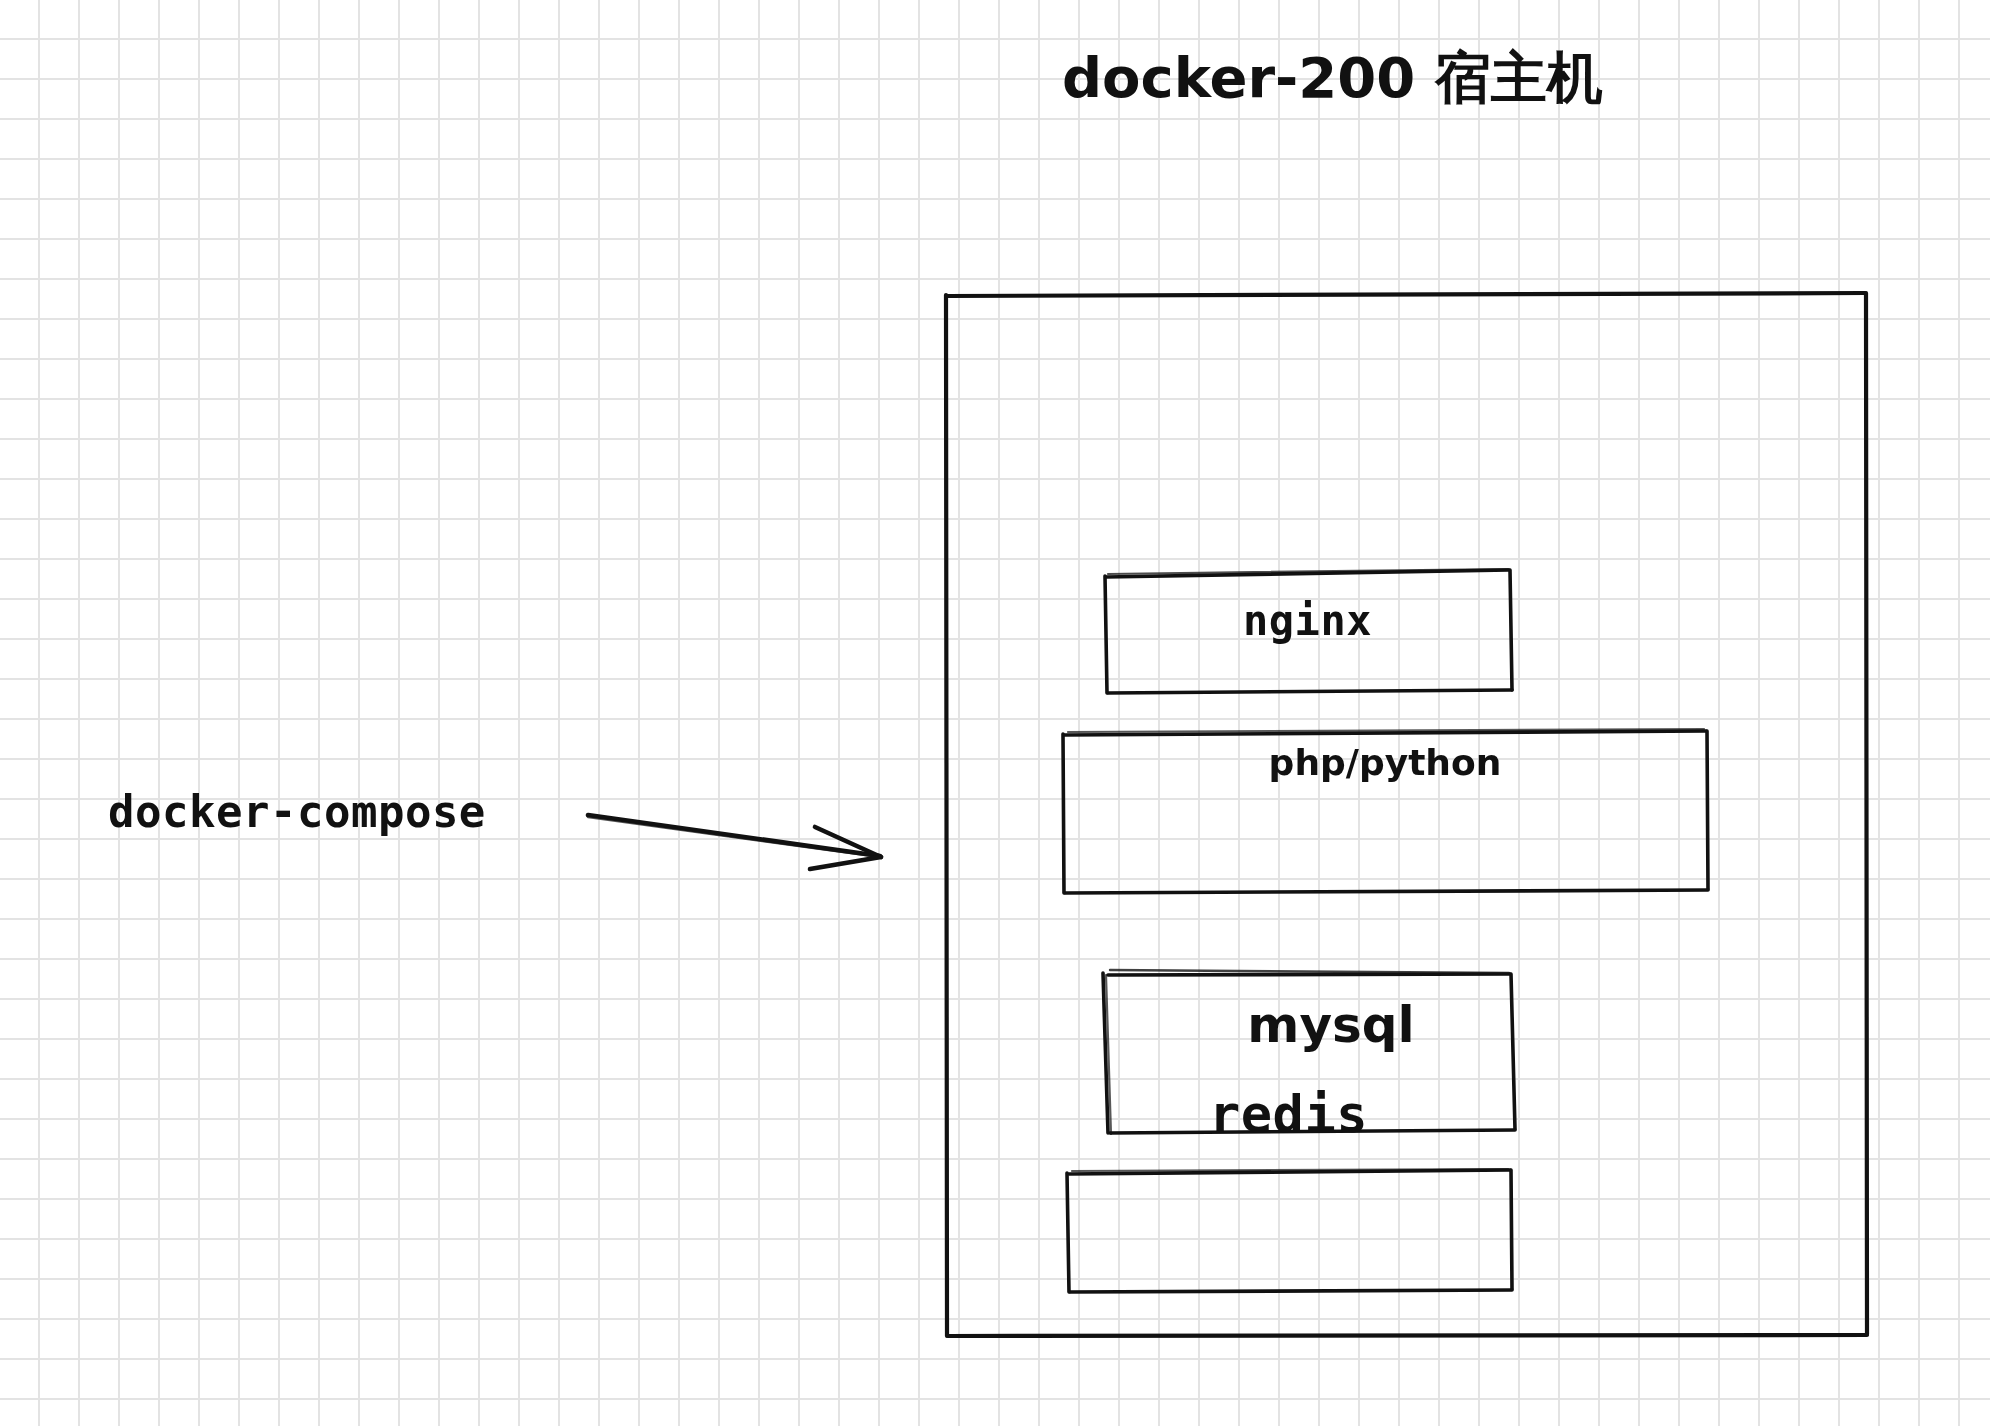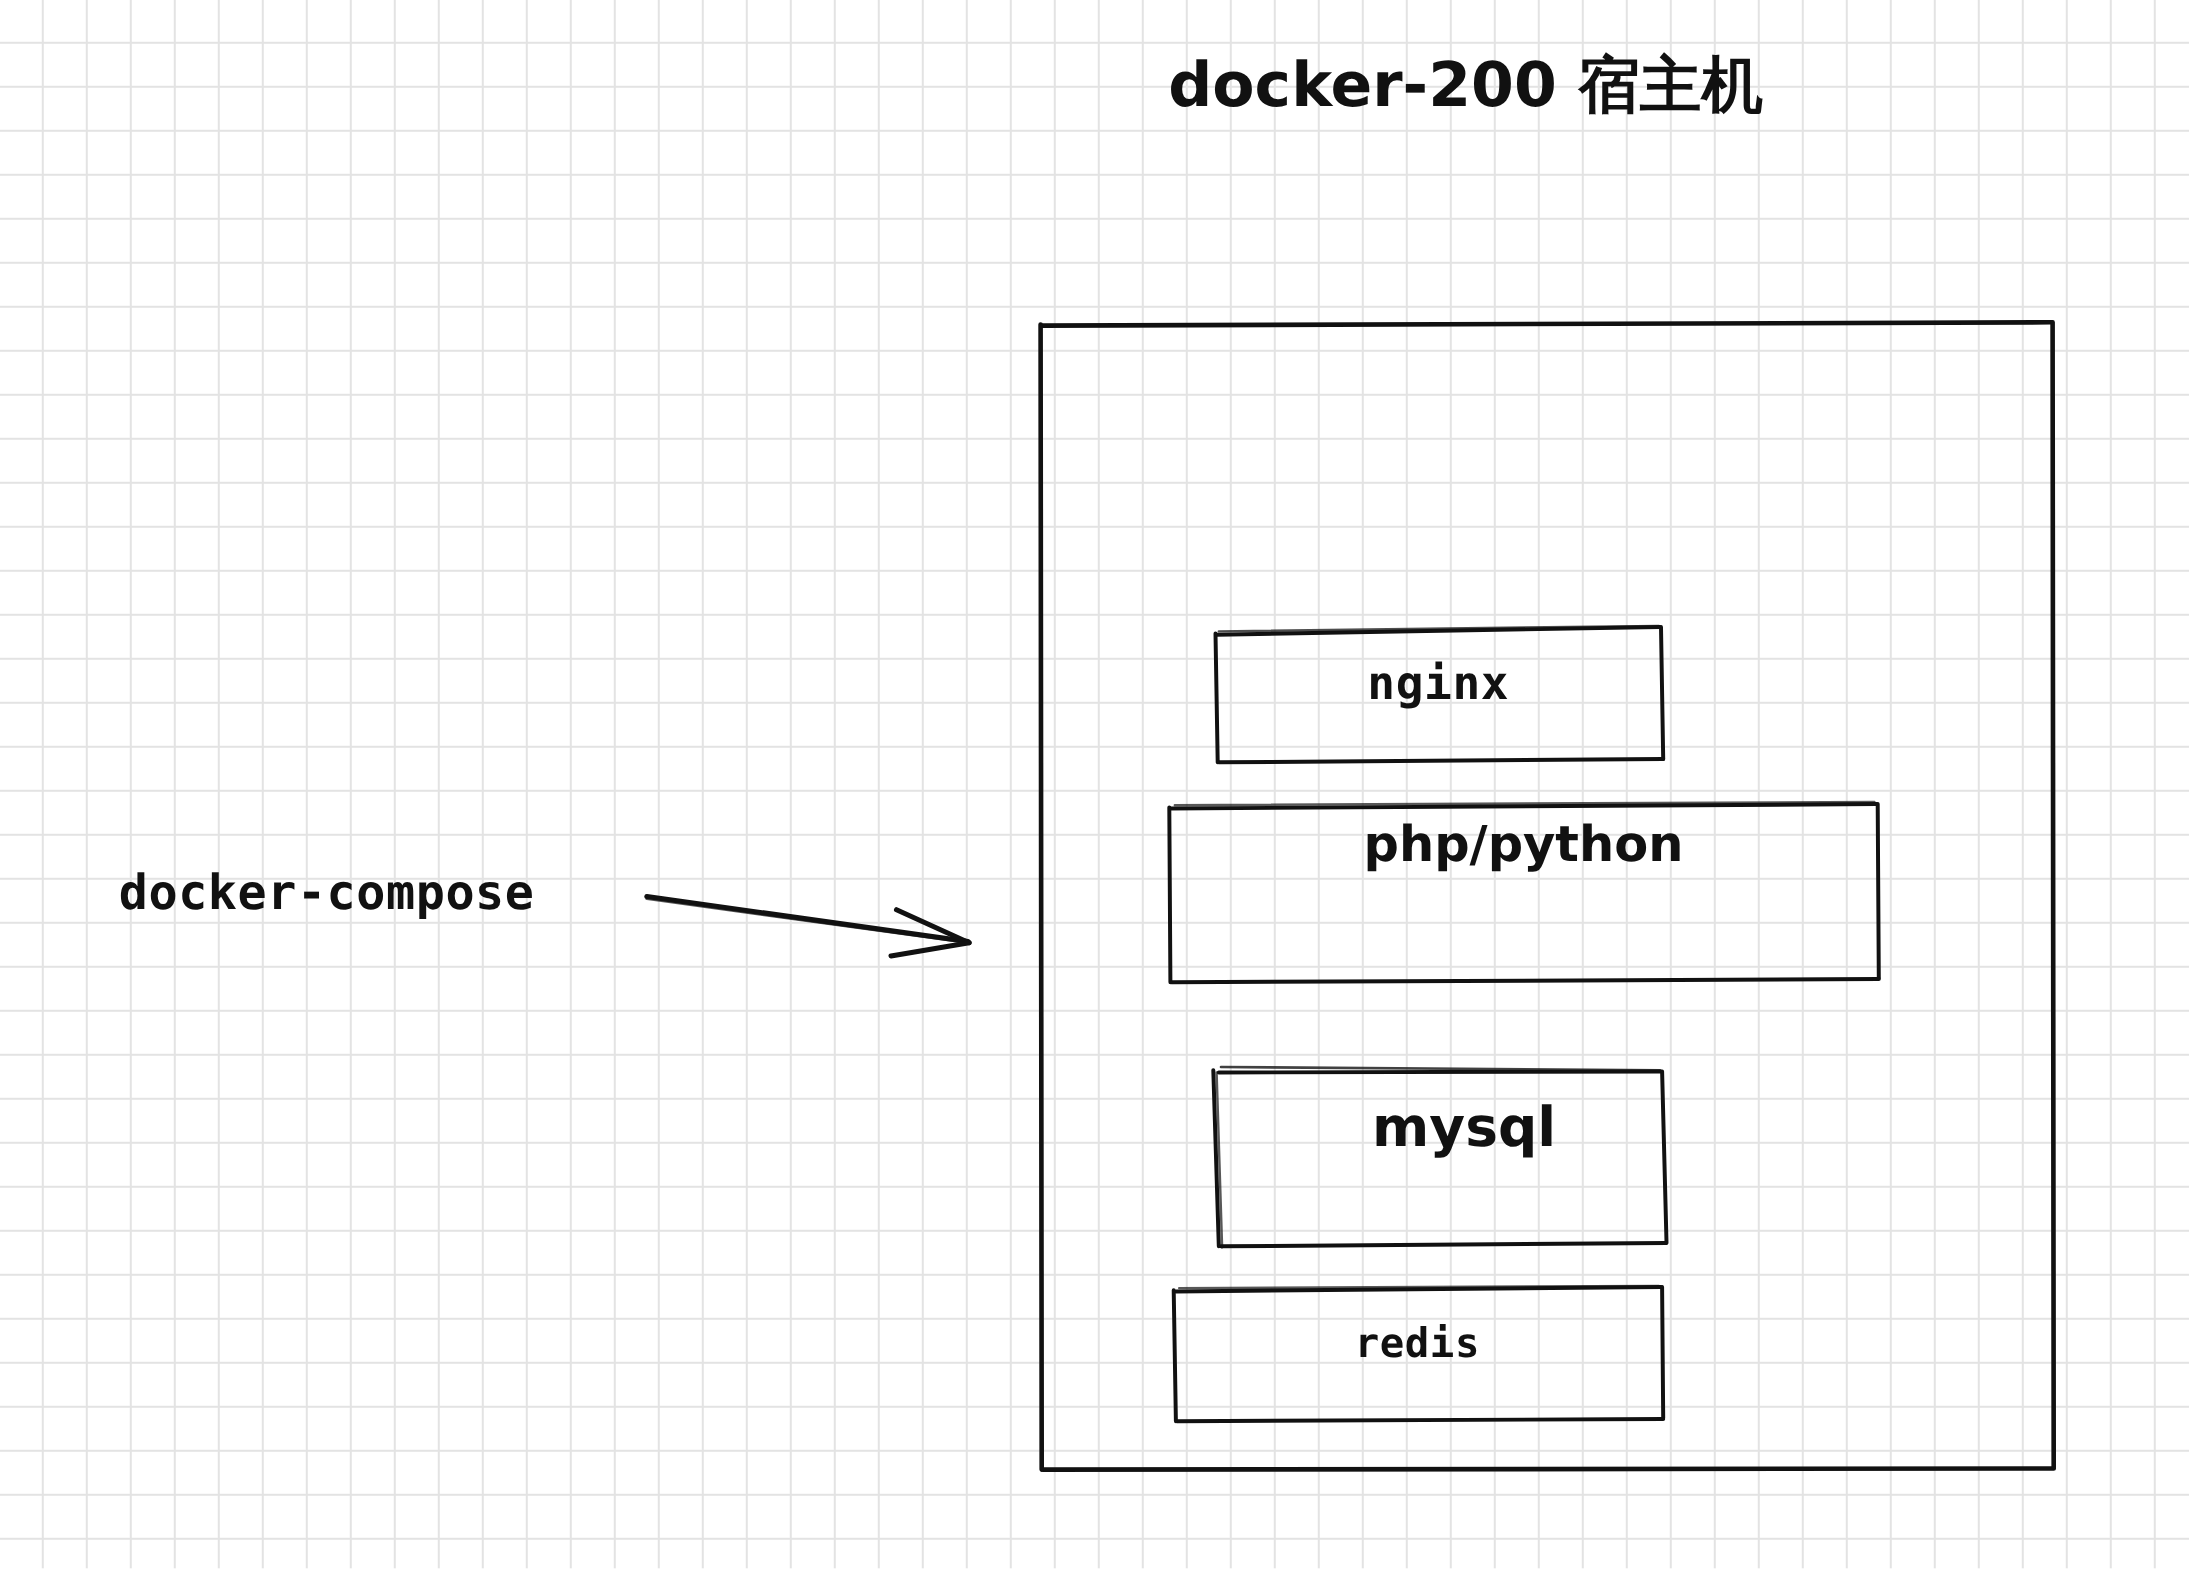--- a/index.html
+++ b/index.html
@@ -69,33 +69,33 @@
   #label-nginx {
     left: 1105px;
     width: 405px;
     top: 600px;
     font-size: 42px;
   }
   #label-php {
     left: 1063px;
     width: 644px;
     top: 745px;
-    font-size: 45px;
+    font-size: 36px;
   }
   #label-mysql {
     left: 1103px;
     width: 456px;
     top: 1000px;
     font-size: 50px;
   }
   #label-redis {
     left: 1067px;
     width: 443px;
-    top: 1203px;
-    font-size: 37px;
+    top: 1088px;
+    font-size: 52px;
   }
 </style>
 </head>
 <body>
 
 <div id="canvas">
 
   <svg id="sketch" viewBox="0 0 1990 1426">
     <g fill="none" stroke="#111111" stroke-linecap="round" stroke-linejoin="round">
 

